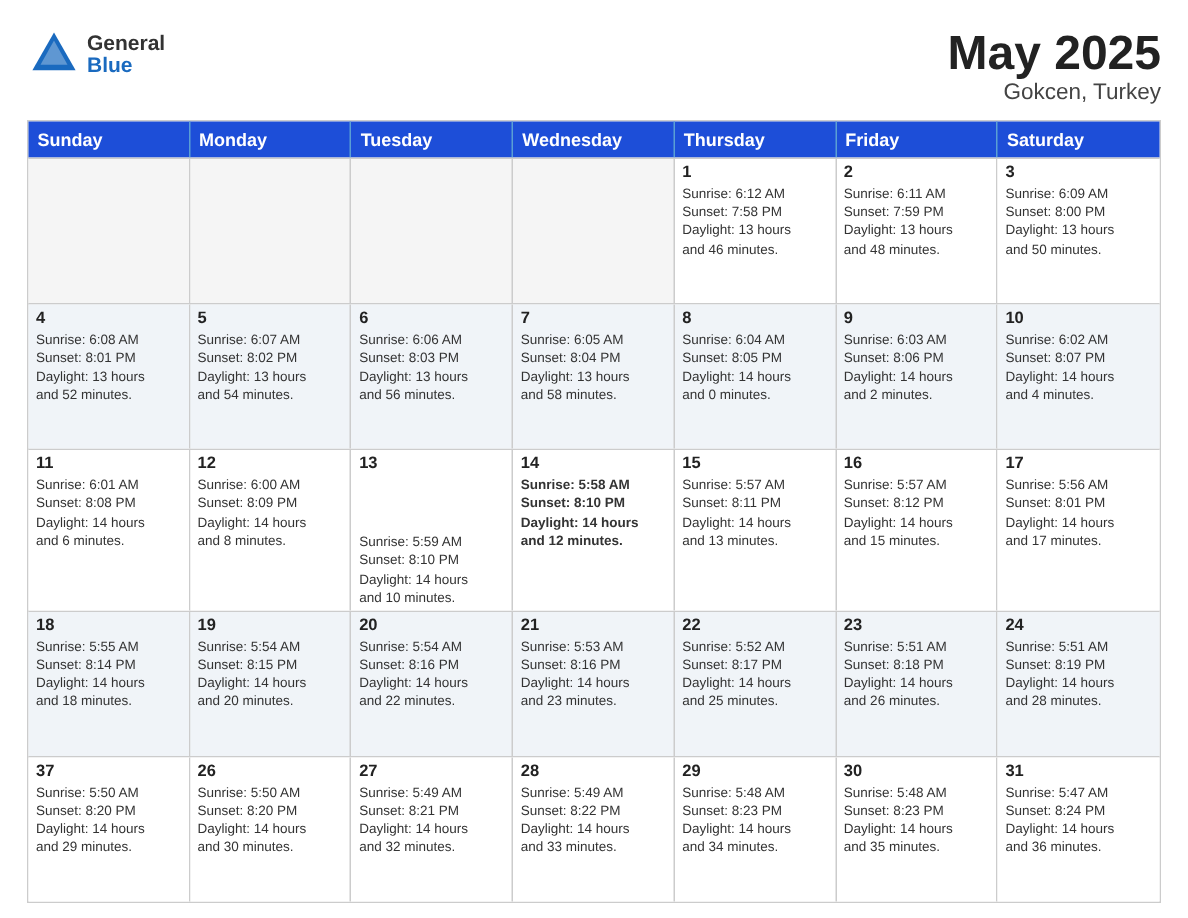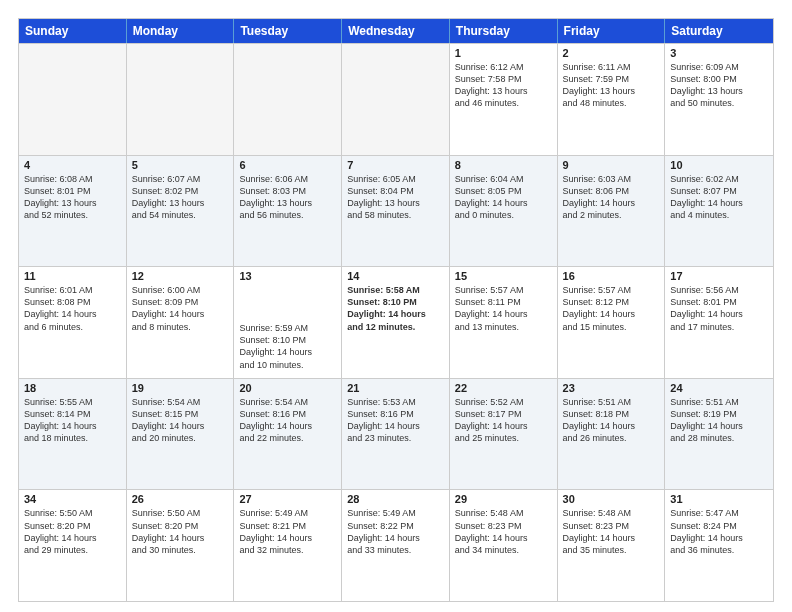--- a/index.html
+++ b/index.html
@@ -106,20 +106,36 @@
     .cell-text {
       font-size: 9px;
       line-height: 1.35;
       color: #333;
     }
   </style>
 </head>
 <body>
 
 <div class="page">
+  <div class="header">
+    <div class="logo">
+      <svg class="logo-icon" viewBox="0 0 40 40">
+        <polygon points="20,4 36,32 4,32" fill="#1a6abf"></polygon>
+        <polygon points="20,10 30,28 10,28" fill="#fff" opacity="0.3"></polygon>
+      </svg>
+      <div class="logo-text">
+        <span class="logo-general">General</span>
+        <span class="logo-blue">Blue</span>
+      </div>
+    </div>
+    <div class="title-block">
+      <div class="month-year">May 2025</div>
+      <div class="location">Gokcen, Turkey</div>
+    </div>
+  </div>
 
   <div class="calendar">
     <div class="cal-header-row" id="cal-header">
         <div class="cal-header-cell">Sunday</div>
         <div class="cal-header-cell">Monday</div>
         <div class="cal-header-cell">Tuesday</div>
         <div class="cal-header-cell">Wednesday</div>
         <div class="cal-header-cell">Thursday</div>
         <div class="cal-header-cell">Friday</div>
         <div class="cal-header-cell">Saturday</div>
@@ -300,21 +316,21 @@
           <div class="cal-cell shaded">
             <div class="day-num">24</div>
             <div class="cell-text" style="white-space: pre-line;">Sunrise: 5:51 AM
 Sunset: 8:19 PM
 Daylight: 14 hours
 and 28 minutes.</div>
           </div>
         </div>
         <div class="cal-row">
           <div class="cal-cell">
-            <div class="day-num">34</div>
+            <div class="day-num">37</div>
             <div class="cell-text" style="white-space: pre-line;">Sunrise: 5:50 AM
 Sunset: 8:20 PM
 Daylight: 14 hours
 and 29 minutes.</div>
           </div>
           <div class="cal-cell">
             <div class="day-num">26</div>
             <div class="cell-text" style="white-space: pre-line;">Sunrise: 5:50 AM
 Sunset: 8:20 PM
 Daylight: 14 hours

